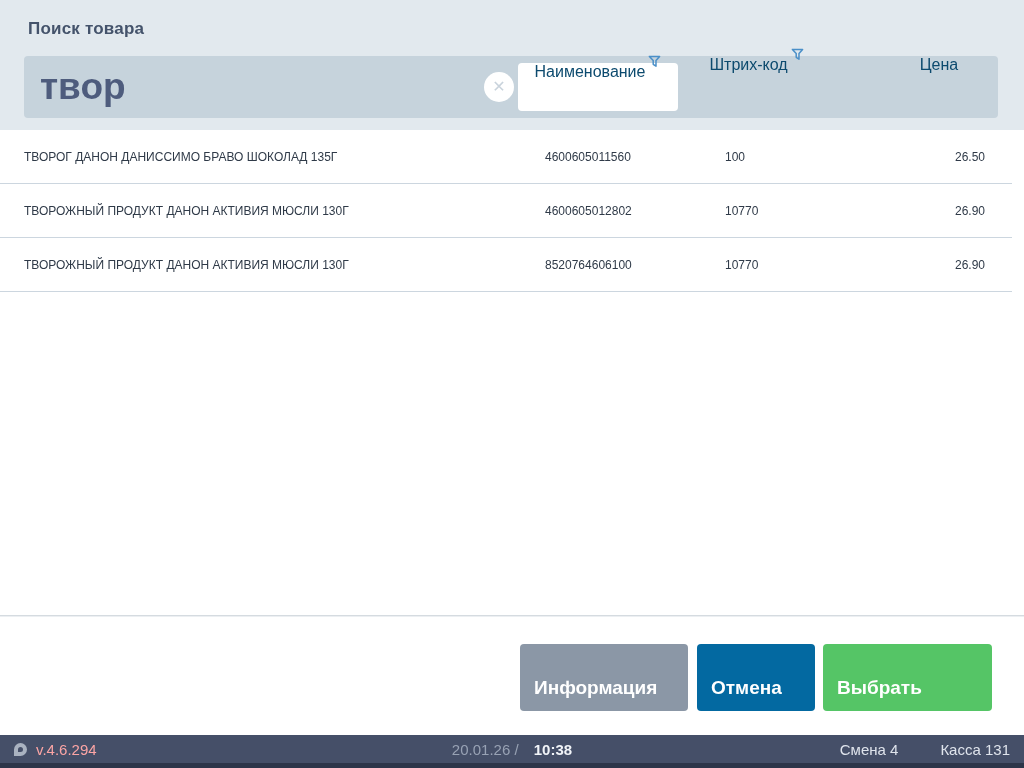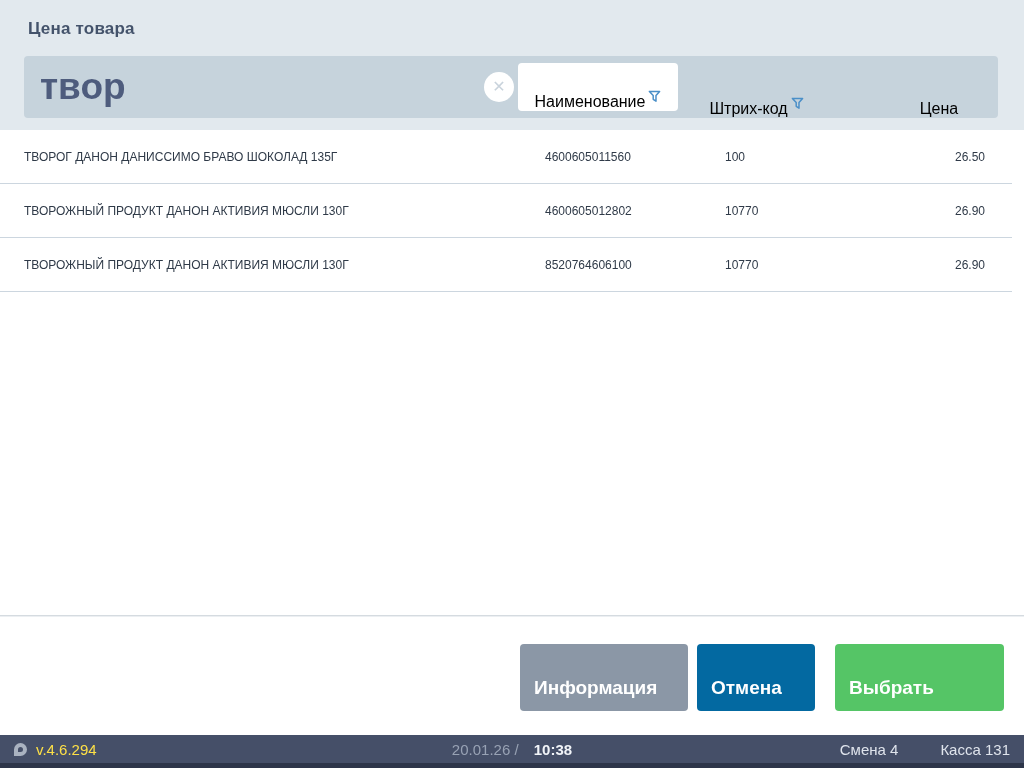--- a/index.html
+++ b/index.html
@@ -34,22 +34,22 @@
     position:absolute; left:460px; top:16px; width:30px; height:30px;
     background:#ffffff; border-radius:50%;
     display:flex; align-items:center; justify-content:center;
     cursor:pointer;
   }
   .clear-btn .x-glyph {
     color:#c9d3dc; font-size:16px; font-weight:bold; line-height:1;
   }
   .tab {
     position:absolute; top:0; height:62px;
-    display:flex; align-items:flex-end; justify-content:center;
-    font-size:16px; color:#000000; cursor:pointer; white-space:nowrap;
+    display:flex; align-items:flex-start; justify-content:center;
+    font-size:16px; color:#0c4a6e; cursor:pointer; white-space:nowrap;
   }
   .tab.active {
     top:7px; height:48px; background:#ffffff; border-radius:4px;
     font-weight:normal;
   }
   .tab-name    { left:494px; width:160px; }
   .tab-barcode { left:660px; width:145px; }
   .tab-code    { left:800px; width:70px; }
   .tab-price   { left:880px; width:70px; }
   .funnel { position:relative; top:-8px; margin-left:3px; width:13px; height:13px; }
@@ -79,54 +79,54 @@
   }
   .btn {
     position:absolute; top:644px; height:67px; border:none; border-radius:4px;
     display:flex; align-items:flex-end; padding:0 0 12px 14px;
     font-family:"Liberation Sans","DejaVu Sans",sans-serif;
     font-size:19px; font-weight:bold; color:#ffffff; cursor:pointer;
     text-align:right;
   }
   .btn-info   { left:520px; width:168px; background:#8b97a6; }
   .btn-cancel { left:697px; width:118px; background:#0369a1; }
-  .btn-select { left:823px; width:169px; background:#55c566;margin-left:12px; }
+  .btn-select { left:823px; width:169px; background:#55c566; }
 
   
   .statusbar {
     position:absolute; left:0; top:735px; width:1024px; height:28px;
     background:#454f68; display:flex; align-items:center;
     font-size:15px;
   }
   .statusbar-strip {
     position:absolute; left:0; top:763px; width:1024px; height:5px;
     background:#2d3549;
   }
   .sb-left { display:flex; align-items:center; gap:9px; padding-left:14px; }
   .logo-ring {
     width:13px; height:13px;
     border:4px solid #a9b2c0;
     border-radius:50% 50% 50% 0;
   }
-  .sb-version { color:#fde047; }
+  .sb-version { color:#fca5a5; }
   .sb-center {
     position:absolute; left:0; width:1024px; text-align:center; color:#98a2b4;
   }
   .sb-time { color:#f1f4f8; font-weight:bold;margin-left:11px; }
   .sb-right {
     position:absolute; right:14px; display:flex; gap:42px; color:#dfe4ec;
   }
 </style>
 </head>
 <body>
 
 <div class="screen">
 
   <div class="header">
-    <div class="page-title">Цена товара</div>
+    <div class="page-title">Поиск товара</div>
 
     <div class="search-bar">
       <input class="search-input" type="text" readonly="" value="твор" style="">
 
       <div class="clear-btn">
         <span class="x-glyph">✕</span>
       </div>
 
       <div class="tab active tab-name">
         <span>Наименование</span>

